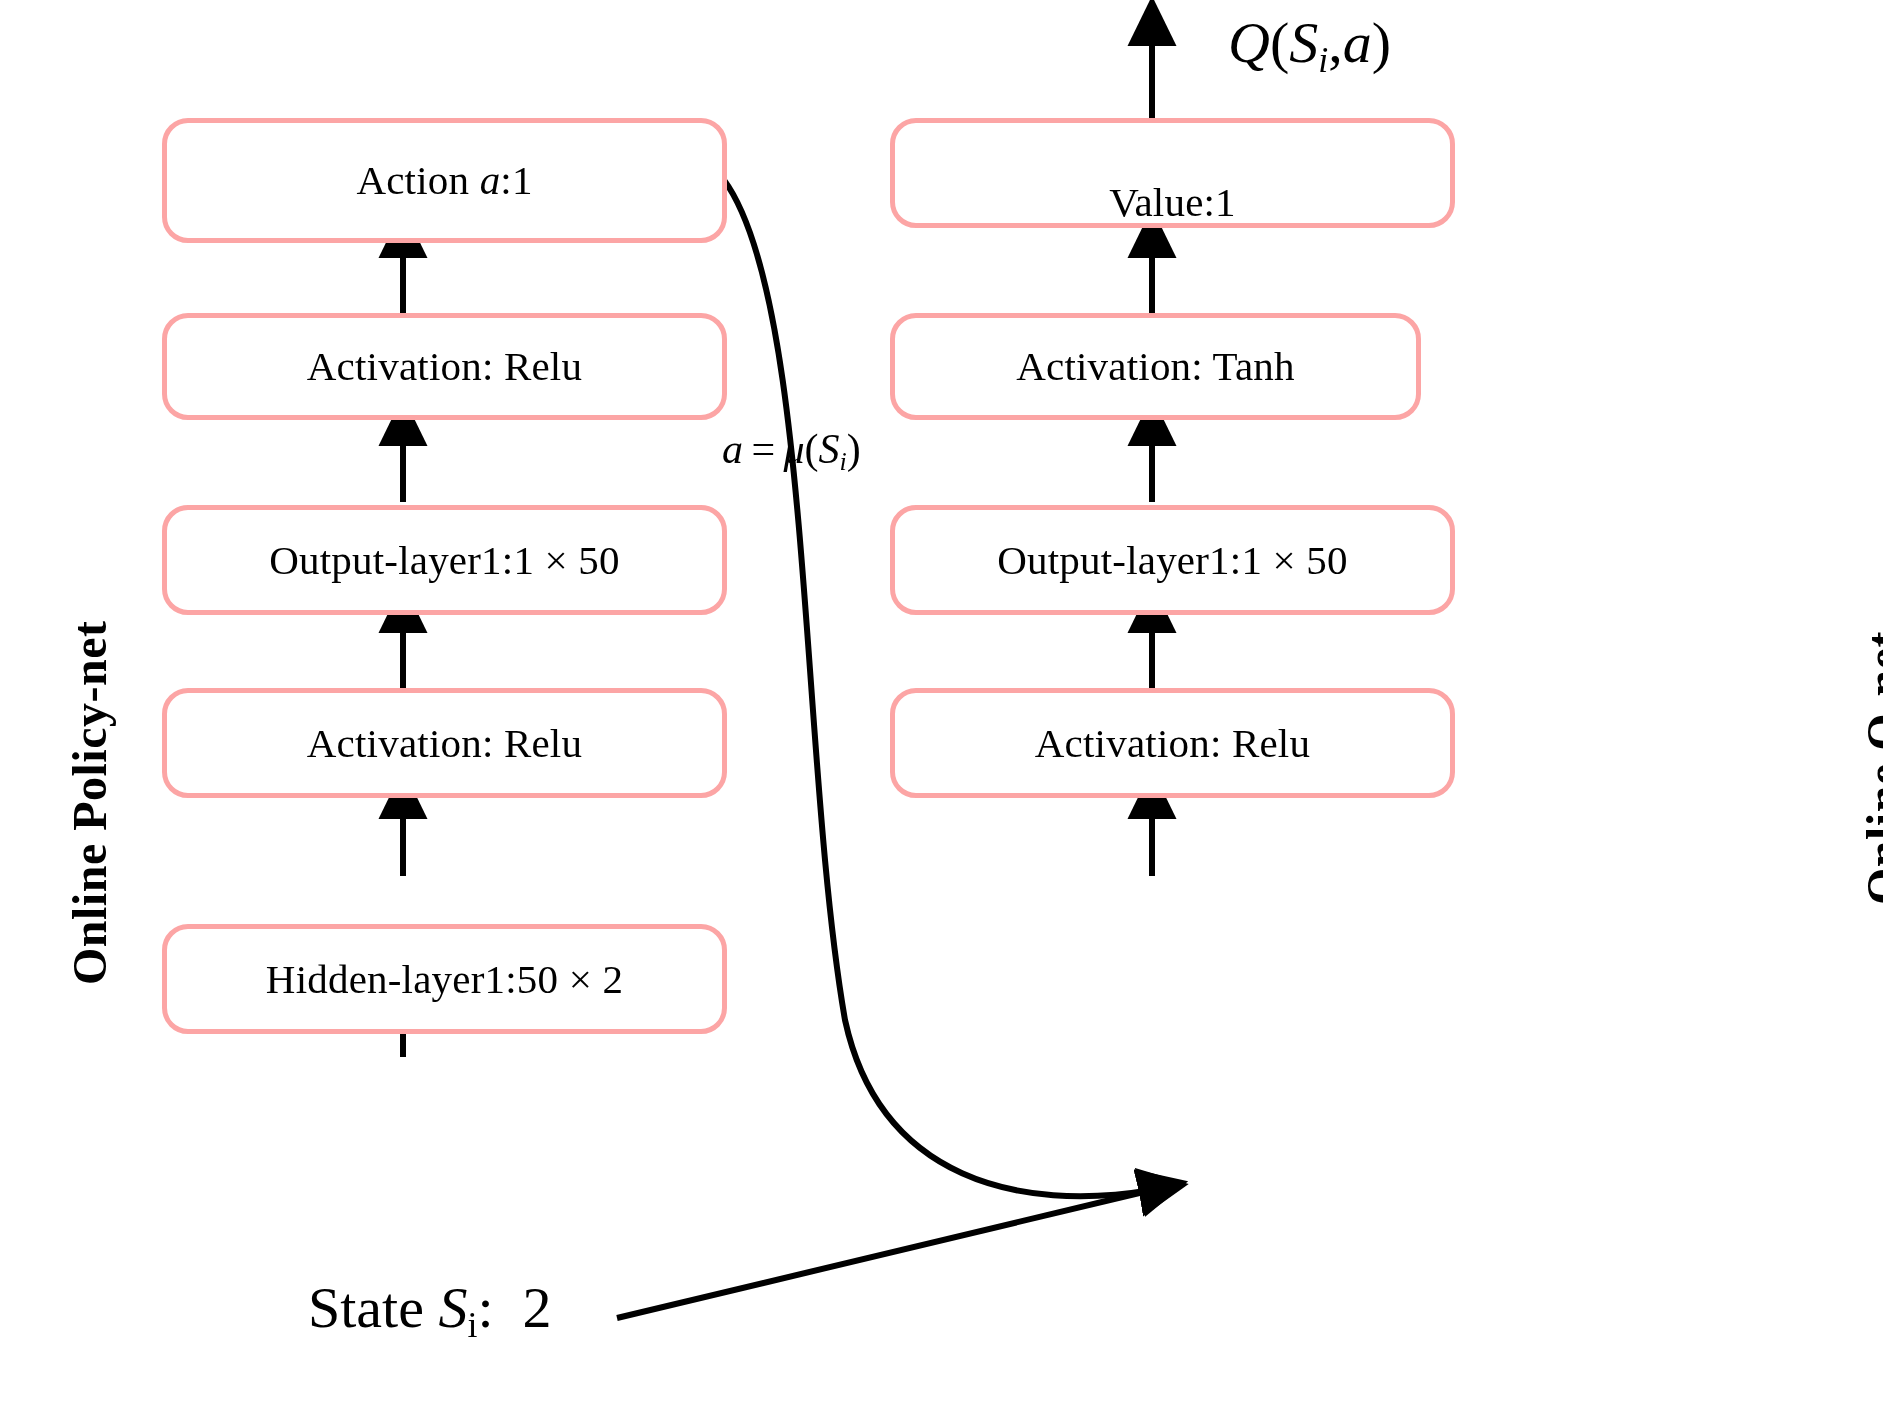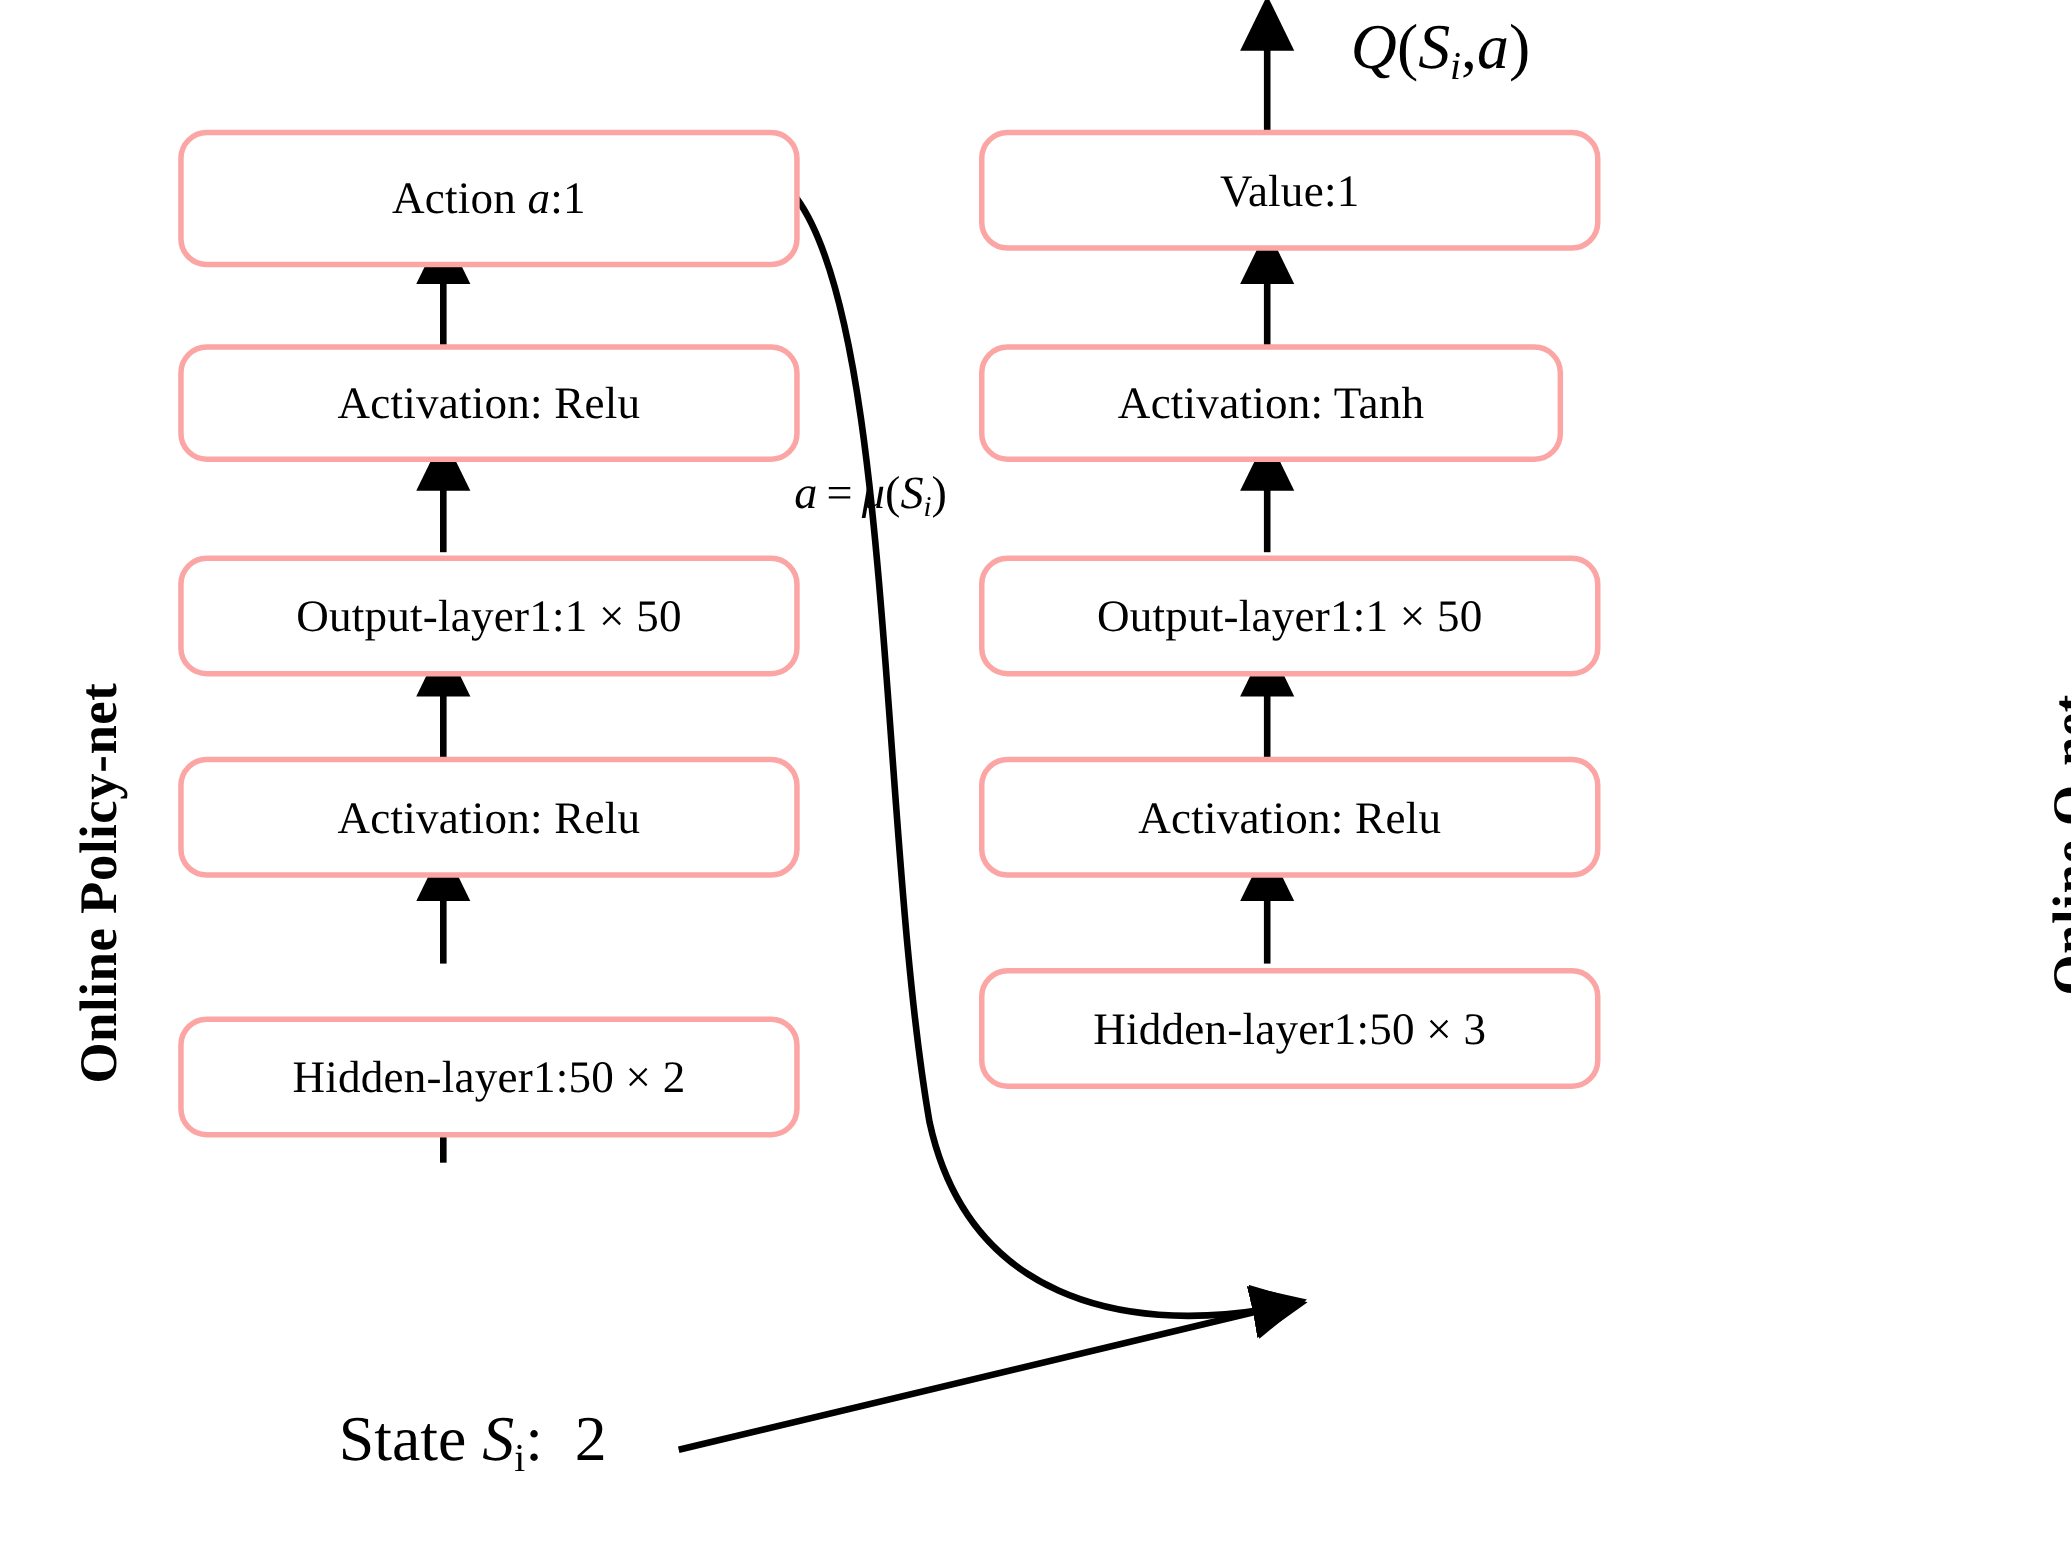--- a/index.html
+++ b/index.html
@@ -129,39 +129,36 @@
   </div>
 
   <div class="net-box" style="left:162px; top:688px; width:565px; height:110px;">
     <span class="lbl">Activation: Relu</span>
   </div>
 
   <div class="net-box" style="left:162px; top:880px; width:565px; height:110px;margin-top:44px;">
     <span class="lbl">Hidden-layer1:50<span class="times">&nbsp;×&nbsp;</span>2</span>
   </div>
 
-  <div class="net-box" style="left:890px; top:118px; width:565px; height:110px;">
+  <div class="net-box" style="left:890px; top:118px; width:565px; height:110px;align-items:flex-end;">
     <span class="lbl">Value:1</span>
   </div>
 
   <div class="net-box" style="left:890px; top:313px; width:531px; height:107px;">
     <span class="lbl">Activation: Tanh</span>
   </div>
 
   <div class="net-box" style="left:890px; top:505px; width:565px; height:110px;">
     <span class="lbl">Output-layer1:1<span class="times">&nbsp;×&nbsp;</span>50</span>
   </div>
 
   <div class="net-box" style="left:890px; top:688px; width:565px; height:110px;">
     <span class="lbl">Activation: Relu</span>
   </div>
 
-  <div class="net-box" style="left:890px; top:880px; width:565px; height:110px;">
-    <span class="lbl">Hidden-layer1:50<span class="times">&nbsp;×&nbsp;</span>3</span>
-  </div>
 
   <div class="float-text" id="q-output-label" style="left:1228px; top:14px;">
     <span class="mi">Q</span>(<span class="mi">S</span><span class="subi">i</span>,<span class="mi">a</span>)
   </div>
 
   <div class="float-text" id="policy-formula-label" style="left:722px; top:428px;">
     <span class="mi">a</span> = <span class="mi">μ</span>(<span class="mi">S</span><span class="subi">i</span>)
   </div>
 
   <div class="float-text" id="state-input-label" style="left:308px; top:1279px;">

